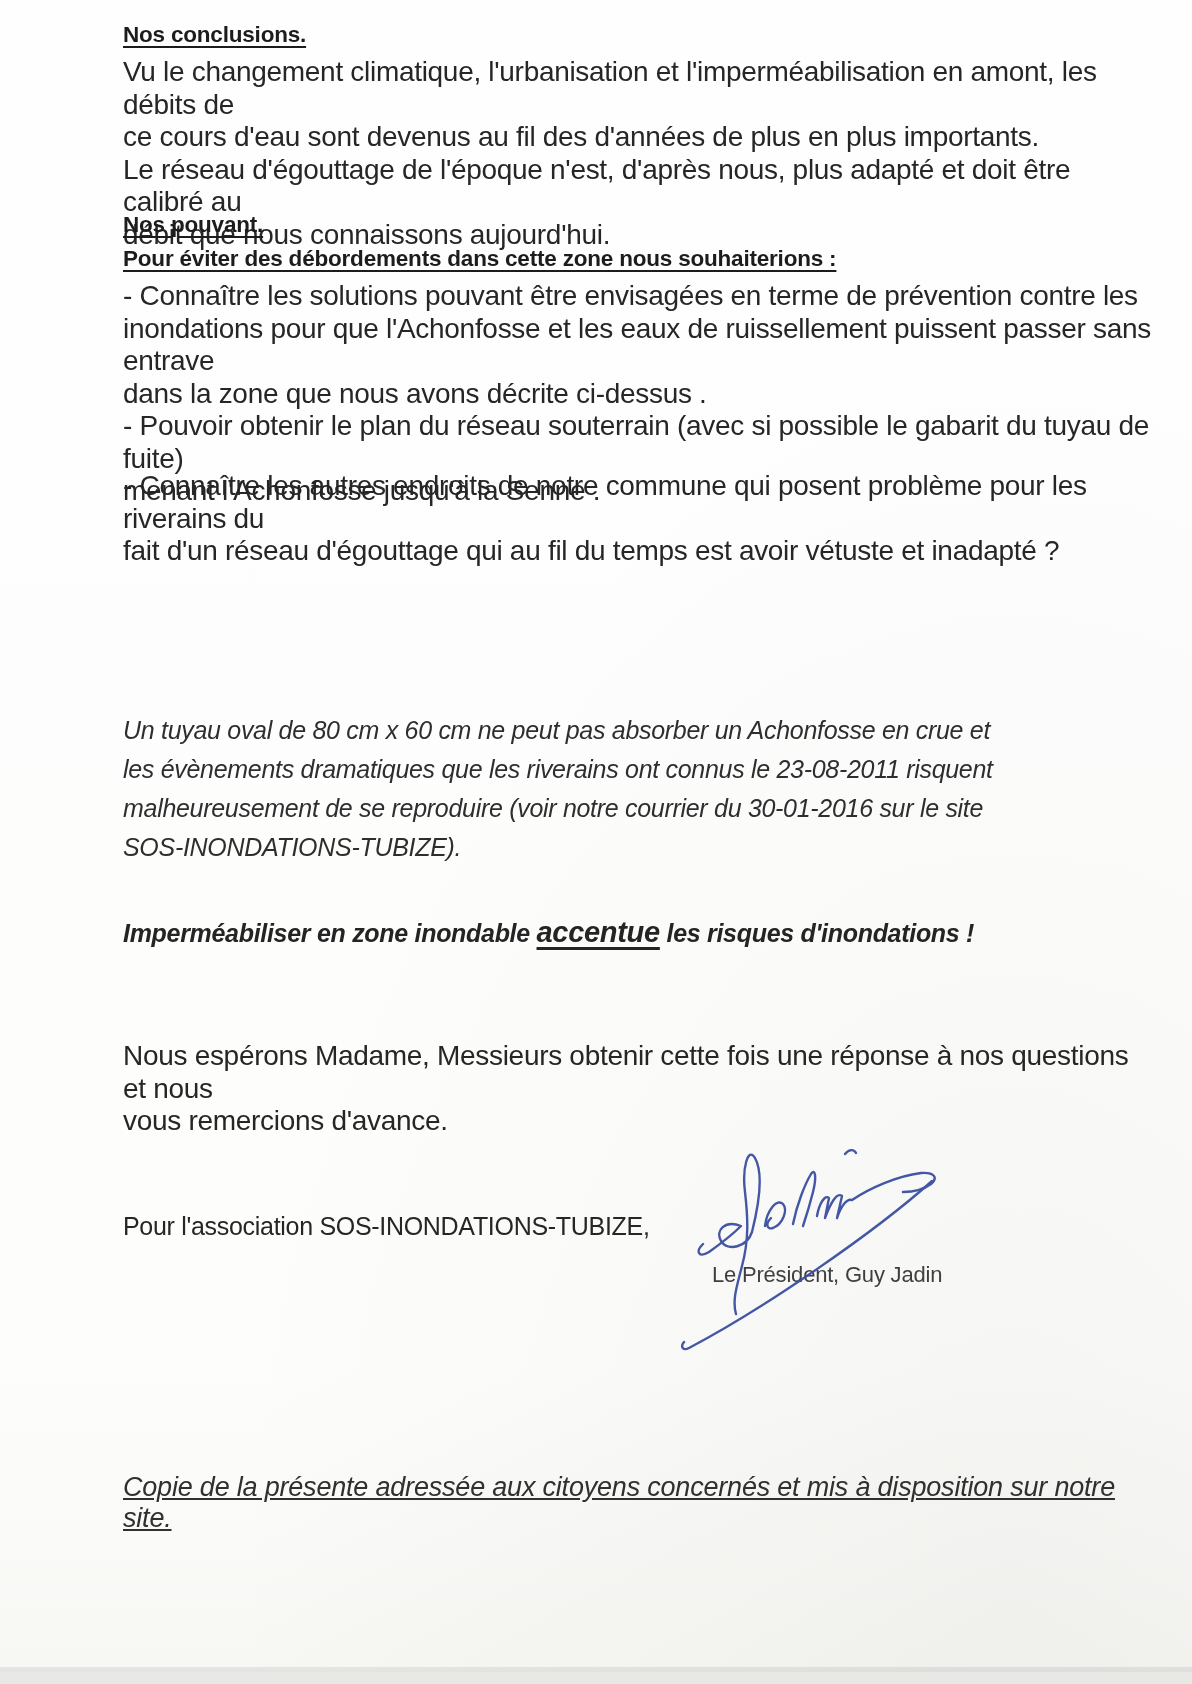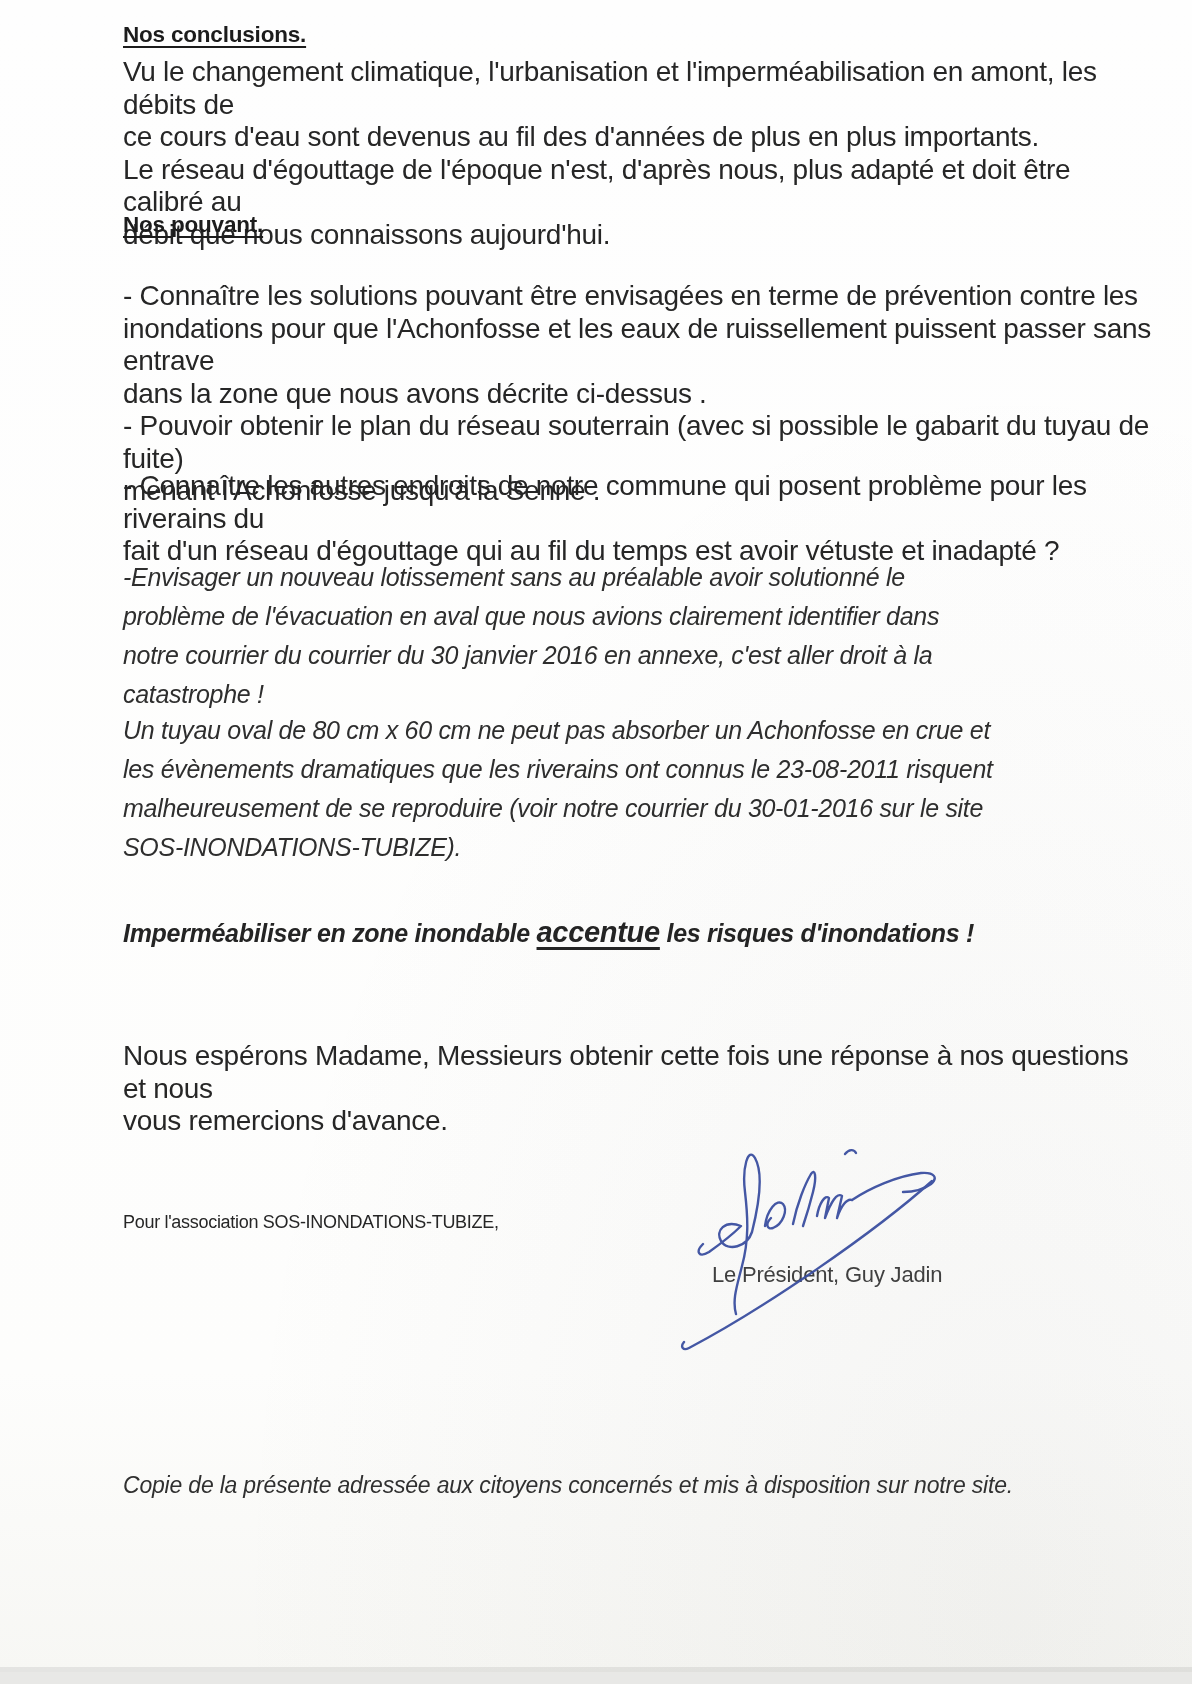--- a/index.html
+++ b/index.html
@@ -30,23 +30,23 @@
     white-space:pre-line;color:#2e2e2e;
   }
   .slogan{
     font-size:25px;font-style:italic;font-weight:bold;letter-spacing:-0.3px;
     color:#242424;white-space:nowrap;
   }
   .slogan .emph{
     font-size:29px;
     text-decoration:underline;text-decoration-thickness:2.5px;text-underline-offset:5px;
   }
-  .signoff{font-size:18px;letter-spacing:-0.3px;color:#262626;}
+  .signoff{font-size:25px;letter-spacing:-0.3px;color:#262626;}
   .president{font-size:22px;letter-spacing:-0.2px;color:#3f3f3f;}
-  .footer-note{font-size:23px;font-style:italic;letter-spacing:-0.2px;color:#303030;}
+  .footer-note{font-size:27px;font-style:italic;letter-spacing:-0.2px;color:#303030;text-decoration:underline;}
   .signature-svg{position:absolute;left:645px;top:1140px;z-index:3;}
   .president-line{position:absolute;left:712px;top:1262px;z-index:2;}
   .bottom-edge{
     position:absolute;left:0;right:0;bottom:0;height:5px;
     background:rgba(70,70,64,0.10);
   }
 </style>
 </head>
 <body>
 
@@ -54,34 +54,31 @@
 
   <div class="abs heading" style="top:22px">Nos conclusions.</div>
 
   <div class="abs body-text" style="top:56px">Vu le changement climatique, l'urbanisation et l'imperméabilisation en amont, les débits de
 ce cours d'eau sont devenus au fil des d'années de plus en plus importants.
 Le réseau d'égouttage de l'époque n'est, d'après nous, plus adapté et doit être calibré au
 débit que nous connaissons aujourd'hui.</div>
 
   <div class="abs heading" style="top:212px">Nos pouvant.</div>
 
+  <div class="abs heading" style="top:246px">Pour éviter des débordements dans cette zone nous souhaiterions :</div>
 
   <div class="abs body-text" style="top:280px">- Connaître  les solutions pouvant être envisagées en terme de prévention contre les
 inondations pour que l'Achonfosse et les eaux de ruissellement puissent passer sans entrave
 dans la zone que nous avons décrite ci-dessus .
 - Pouvoir obtenir le plan du réseau souterrain (avec si possible le gabarit du tuyau de fuite)
 menant l'Achonfosse jusqu'à la Senne .</div>
 
   <div class="abs body-text" style="top:470px">- Connaître les autres endroits  de notre commune qui posent problème pour les riverains du
 fait d'un réseau d'égouttage qui au fil du temps est avoir vétuste et inadapté ?</div>
 
-  <div class="abs italic-para" style="top:558px">-Envisager un nouveau lotissement sans au préalable avoir solutionné le
-problème de l'évacuation en aval que nous avions clairement identifier dans
-notre courrier du  courrier du 30 janvier 2016 en annexe, c'est aller droit à la
-catastrophe !</div>
 
   <div class="abs italic-para" style="top:711px">Un tuyau oval de 80 cm x 60 cm ne peut pas absorber un Achonfosse en crue et
 les évènements dramatiques que les riverains ont connus le 23-08-2011 risquent
 malheureusement de se reproduire (voir notre courrier du 30-01-2016 sur le site
 SOS-INONDATIONS-TUBIZE).</div>
 
   <div class="abs body-text" style="top:1040px">Nous espérons  Madame, Messieurs obtenir cette fois une réponse à nos questions et  nous
 vous remercions d'avance.</div>
 
   <div class="abs slogan" style="top:916px">

